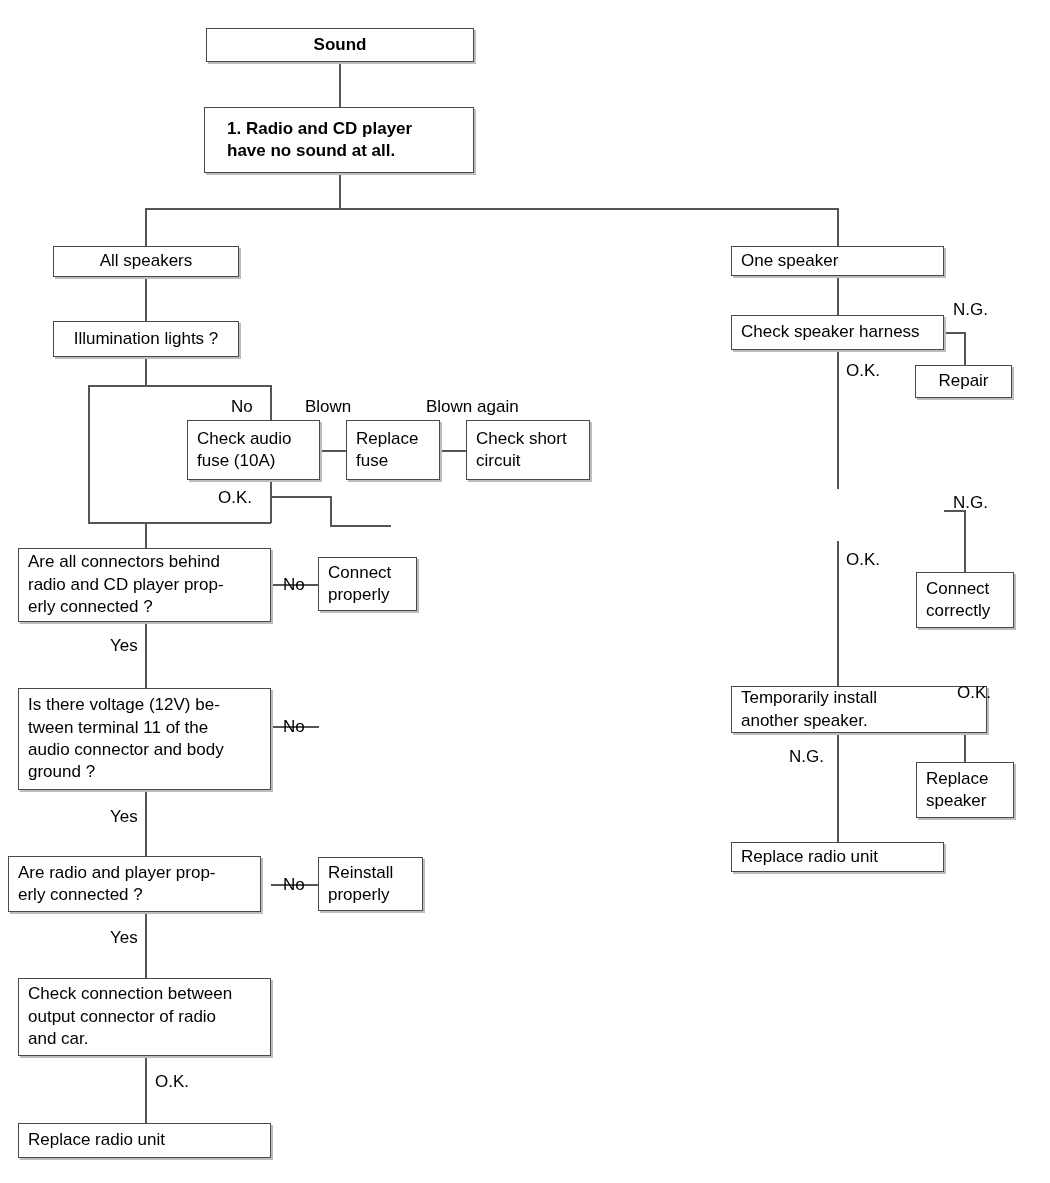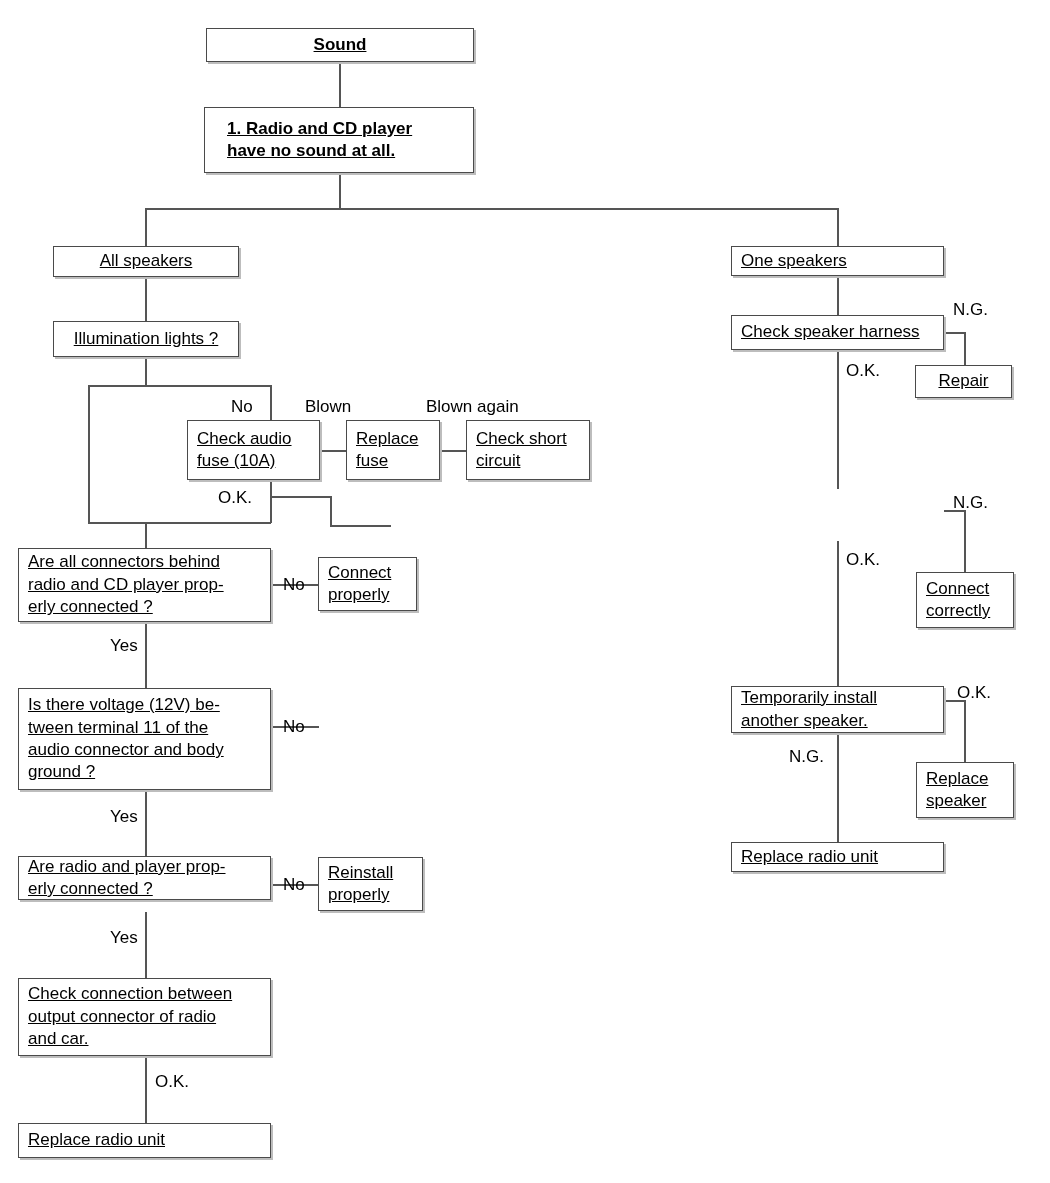--- a/index.html
+++ b/index.html
@@ -30,21 +30,20 @@
   .box .txt {
     display: block;
     width: 100%;
     padding: 0 9px;
     white-space: pre-line;
   }
   .box.center .txt { text-align: center; padding: 0 4px; }
   .box.bold { font-weight: bold; }
   .box.shadow {
     box-shadow: 2px 2px 0 0 #bdbdbd;
-    text-decoration: underline;
   }
   .lbl {
     position: absolute;
     font-size: 17px;
     color: #000000;
     white-space: nowrap;
     z-index: 4;
     line-height: 1;
   }
   .ln {
@@ -168,59 +167,59 @@
   </div>
 
   <div class="box shadow" style="left:18px; top:688px; width:253px; height:102px;">
     <span class="txt">Is there voltage (12V) be-
 tween terminal 11 of the
 audio connector and body
 ground ?</span>
   </div>
 
 
-  <div class="box shadow" style="left:18px; top:856px; width:253px; height:44px;">
+  <div class="box shadow" style="left:8px; top:856px; width:253px; height:56px;">
     <span class="txt">Are radio and player prop-
 erly connected ?</span>
   </div>
 
   <div class="box shadow" style="left:318px; top:857px; width:105px; height:54px;">
     <span class="txt">Reinstall
 properly</span>
   </div>
 
   <div class="box shadow" style="left:18px; top:978px; width:253px; height:78px;">
     <span class="txt">Check connection between
 output connector of radio
 and car.</span>
   </div>
 
   <div class="box shadow" style="left:18px; top:1123px; width:253px; height:35px;">
     <span class="txt">Replace radio unit</span>
   </div>
 
   <div class="box shadow" style="left:731px; top:246px; width:213px; height:30px;">
-    <span class="txt">One speakers</span>
+    <span class="txt">One speaker</span>
   </div>
 
   <div class="box shadow" style="left:731px; top:315px; width:213px; height:35px;">
     <span class="txt">Check speaker harness</span>
   </div>
 
   <div class="box center shadow" style="left:915px; top:365px; width:97px; height:33px;">
     <span class="txt">Repair</span>
   </div>
 
 
   <div class="box shadow" style="left:916px; top:572px; width:98px; height:56px;">
     <span class="txt">Connect
 correctly</span>
   </div>
 
-  <div class="box shadow" style="left:731px; top:686px; width:213px; height:47px;">
+  <div class="box shadow" style="left:731px; top:686px; width:256px; height:47px;">
     <span class="txt">Temporarily install
 another speaker.</span>
   </div>
 
   <div class="box shadow" style="left:916px; top:762px; width:98px; height:56px;">
     <span class="txt">Replace
 speaker</span>
   </div>
 
   <div class="box shadow" style="left:731px; top:842px; width:213px; height:30px;">

